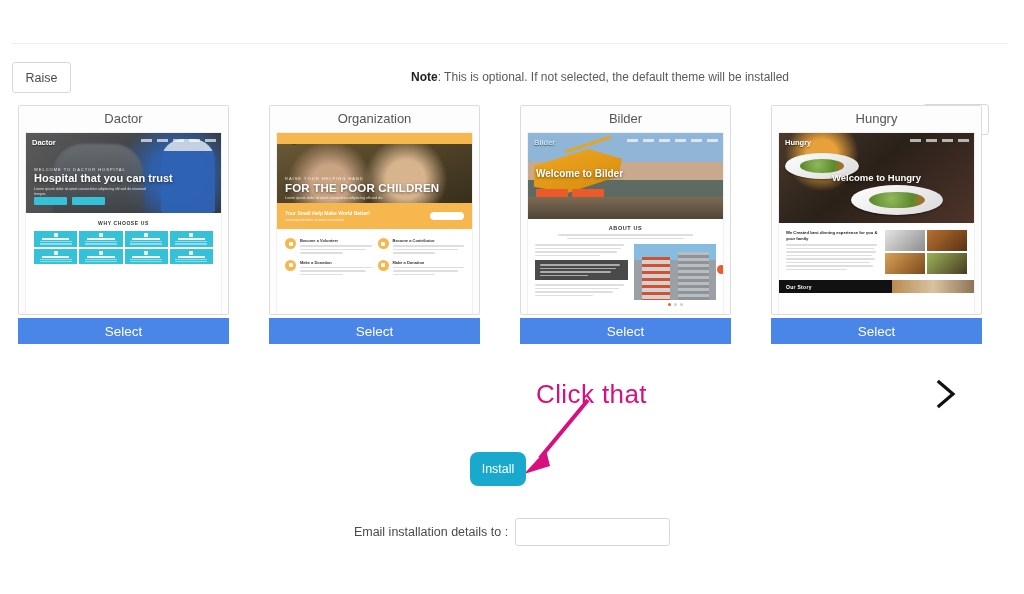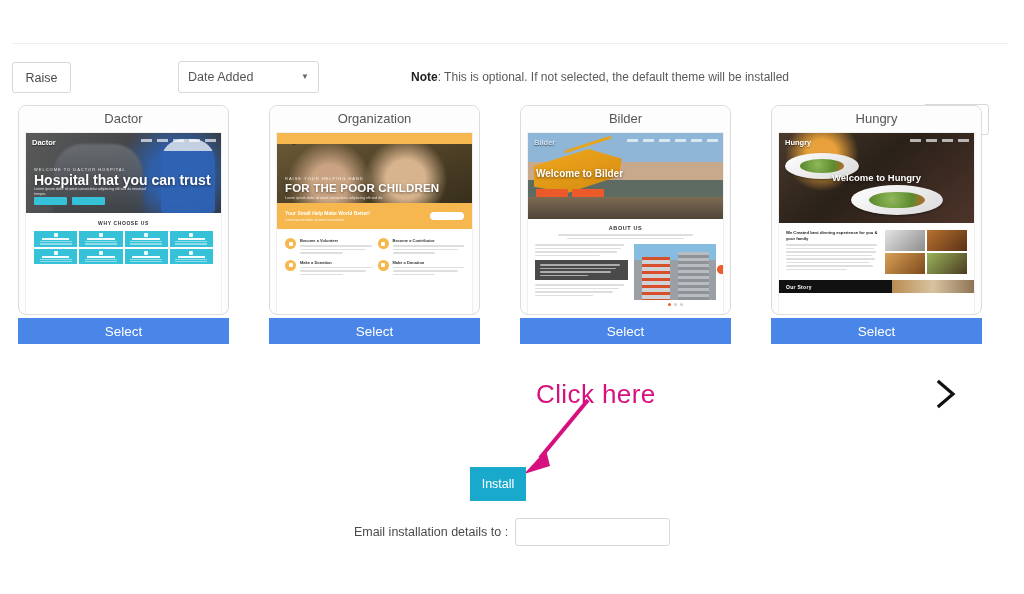--- a/index.html
+++ b/index.html
@@ -53,21 +53,21 @@
     position: absolute; left: 411px; top: 10px;
     font-size: 12px; color: #5a5a5a; white-space: nowrap;
   }
   .note b { color: #222; font-weight: bold; }
 
   
   .cards { position: absolute; left: 0; top: 105px; width: 1024px; height: 240px; }
   .card { position: absolute; top: 0; width: 211px; }
   .card-frame {
     width: 211px; height: 210px; background: #fdfdfd;
-    border: 1px solid #dcdcdc; border-radius: 8px;
+    border: 1px solid #dcdcdc; border-radius: 2px;
     overflow: hidden; display: flex; flex-direction: column; justify-content: center;
   }
   .card-title {
     height: 26px; line-height: 26px; text-align: center;
     font-size: 13px; color: #555; flex: none; background: #fdfdfd;
   }
   .preview {
     position: relative; margin: 0 6px; flex: 1;
     background: #fff; overflow: hidden;
     border: 1px solid #f0f0f0; border-bottom: none;
@@ -232,23 +232,23 @@
 
   
   .annot-text {
     position: absolute; left: 536px; top: 379px;
     font-size: 26px; color: #d6117f; letter-spacing: .4px;
     font-family: "Liberation Sans", sans-serif;
   }
   .annot-arrow { position: absolute; left: 440px; top: 370px; }
   .install-btn {
     position: absolute; left: 470px; top: 452px; width: 56px; height: 34px;
-    background: #19a9cd; color: #fff; border: none; border-radius: 0;
+    background: #19a9cd; color: #fff; border: none; border-radius: 8px;
     font-size: 12.5px; font-family: "Liberation Sans", sans-serif;
-    cursor: pointer; display: flex; align-items: center; justify-content: center; margin-top: 15px;
+    cursor: pointer; display: flex; align-items: center; justify-content: center;
   }
   .next-chevron {
     position: absolute; left: 928px; top: 374px; width: 36px; height: 40px;
     cursor: pointer;
   }
 
   
   .email-row {
     position: absolute; left: 0; top: 517px; width: 1024px; height: 30px;
     display: flex; align-items: center; justify-content: center; gap: 7px;
@@ -263,24 +263,20 @@
 </head>
 <body>
 
 <div id="app">
 
   <div class="header-divider"></div>
 
   <div class="toolbar">
     <button class="btn-outline" id="search-btn">Raise</button>
 
-    <div class="select-box">
-      <span>Date Added</span>
-      <span class="caret">▼</span>
-    </div>
 
     <div class="note">
       <b>Note</b><span>: This is optional. If not selected, the default theme will be installed</span>
     </div>
 
     <button class="btn-outline" id="refresh-btn">Refresh</button>
   </div>
 
   <div class="cards">
 
@@ -292,21 +288,21 @@
             <div class="dactor-hero-bg"></div>
             <div class="hero-logo">Dactor</div>
             <div class="hero-nav">
                 <span></span>
                 <span></span>
                 <span></span>
                 <span></span>
                 <span></span>
               </div>
             <div class="hero-kicker" style="top:34px">Welcome to Dactor Hospital</div>
-            <div class="hero-head" style="top:40px;font-size:14px">Hospital that you can trust</div>
+            <div class="hero-head" style="top:40px;font-size:11px">Hospital that you can trust</div>
             <div class="hero-sub" style="top:54px">Lorem ipsum dolor sit amet consectetur adipiscing elit sed do eiusmod tempor.</div>
             <div class="hero-btns" style="top:64px">
               <b style="background:#35c2d8"></b>
                 <b style="background:#35c2d8"></b>
             </div>
           </div>
           <div class="sec-title" style="margin:7px 0 5px">WHY CHOOSE US</div>
           <div class="grid8">
             <div class="tile">
                 <u></u>
@@ -566,21 +562,21 @@
             <div class="hun-story" style="flex:0 0 58%;height:13px">Our Story</div>
             <div style="flex:1;height:13px;background:linear-gradient(90deg,#b98b52,#d8c3a0,#8e7456)"></div>
           </div>
         </div>
       </div>
       <button class="select-btn">Select</button>
     </div>
 
   </div>
 
-  <div class="annot-text">Click here</div>
+  <div class="annot-text">Click that</div>
   <svg class="annot-arrow" width="180" height="120" viewBox="0 0 180 120">
     <line x1="148" y1="30" x2="100" y2="88" stroke="#d6117f" stroke-width="4"></line>
     <polygon points="84,104 106,80 110,96" fill="#d6117f"></polygon>
   </svg>
 
   <button class="install-btn">Install</button>
 
   <svg class="next-chevron" viewBox="0 0 36 40">
     <polyline points="11,8 25,20 11,32" fill="none" stroke="#111" stroke-width="3.2" stroke-linecap="square" stroke-linejoin="miter"></polyline>
   </svg>

